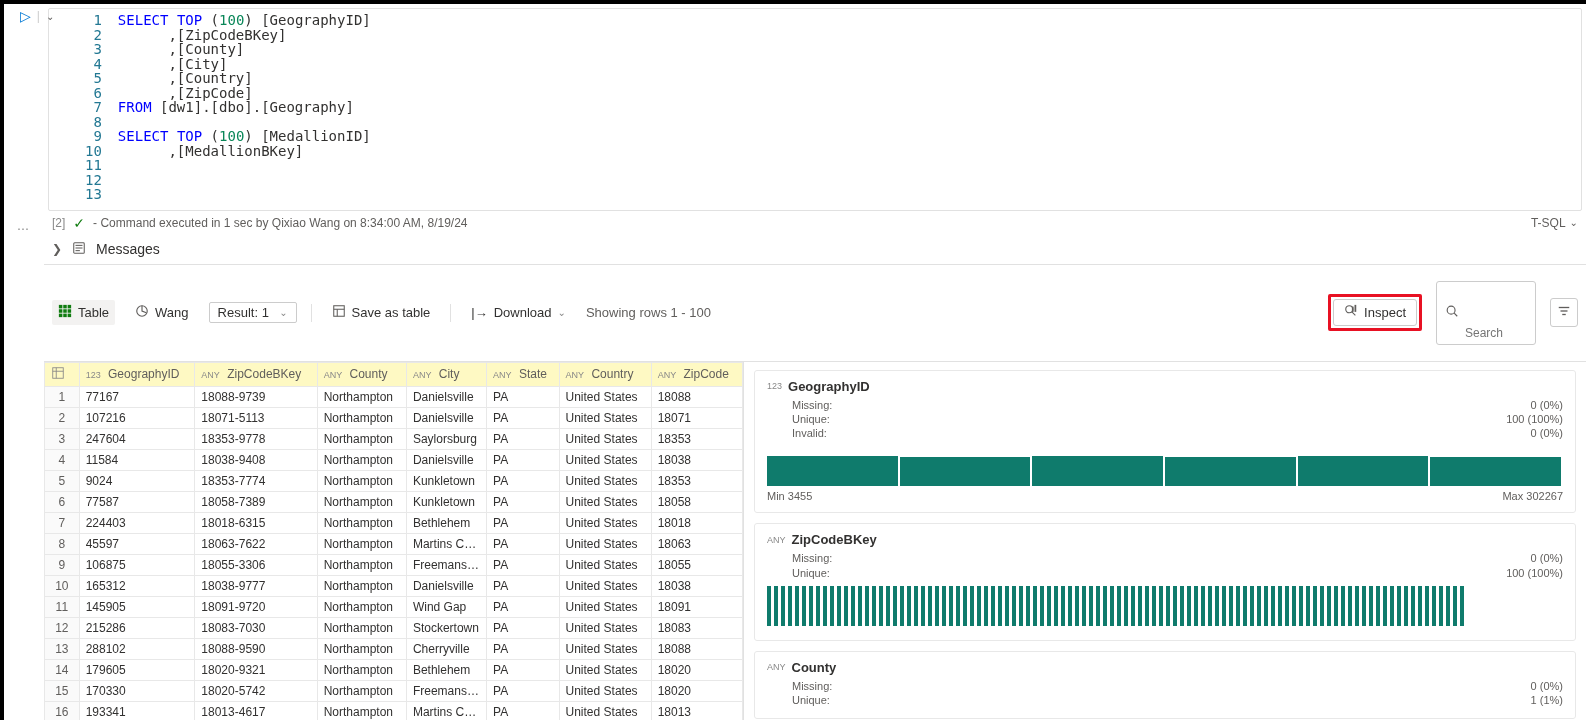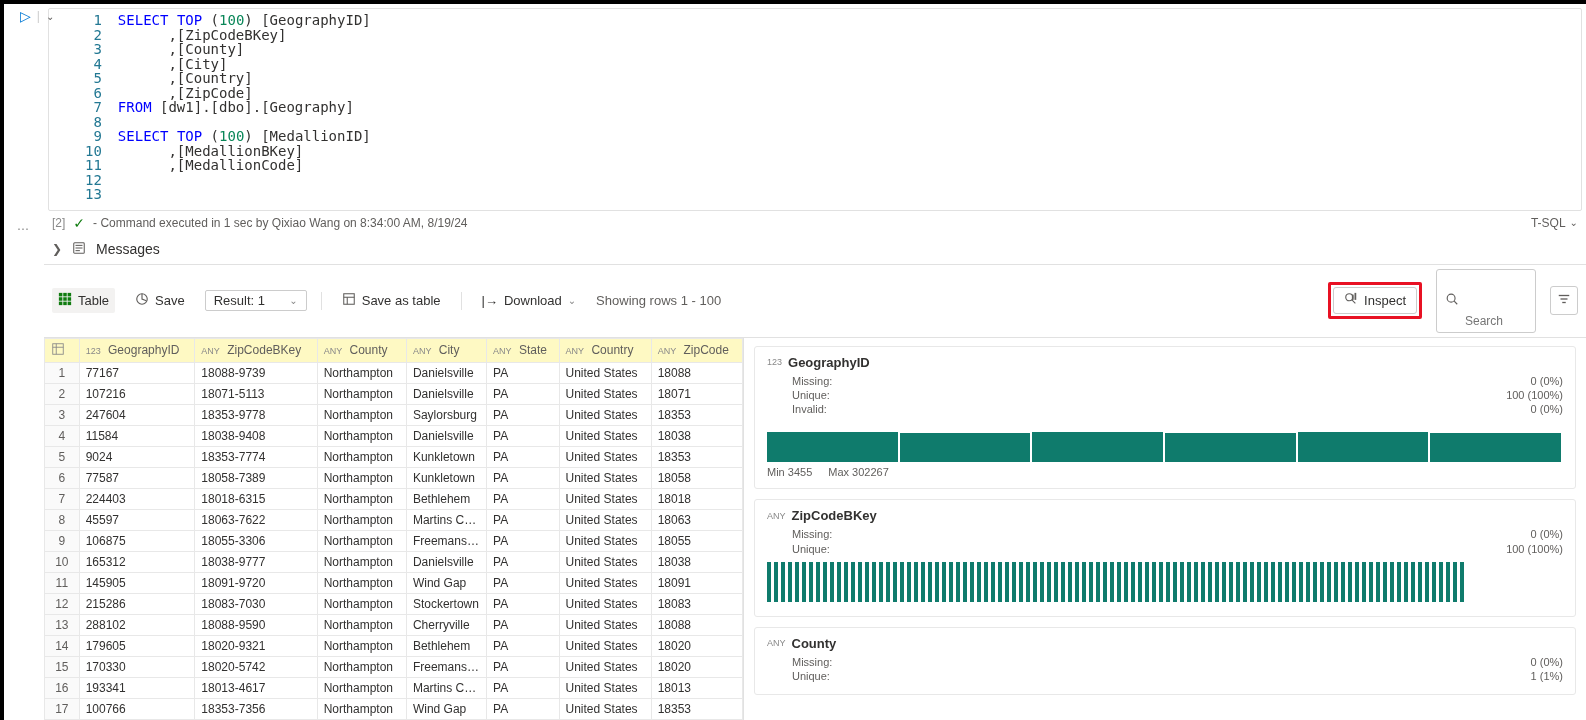--- a/index.html
+++ b/index.html
@@ -18,24 +18,24 @@
   .code-lines { flex: 1; }
   .code-lines div { height: 14.5px; white-space: pre; }
   .kw { color: #0000ff; }
   .num { color: #098658; }
   .status-line { display: flex; align-items: center; padding: 4px 8px 4px 8px; font-size: 12px; color: #605e5c; gap: 8px;}
   .status-line .cellnum { color: #888; }
   .check-icon { color: #107c10; font-size: 14px; }
   .status-line .lang { margin-left: auto; display:flex; align-items:center; gap:4px;}
   .messages-bar { display: flex; align-items: center; padding: 6px 8px; gap: 10px; font-size: 14px; }
   .messages-bar .chev { color: #605e5c; font-size: 12px; cursor:pointer; }
-  .results-toolbar { display: flex; align-items: center; padding: 4px 8px; gap: 14px; border-top: 1px solid #e1e1e1; border-bottom: 1px solid #e1e1e1; font-size: 13px; justify-content: flex-end; }
+  .results-toolbar { display: flex; align-items: center; padding: 16px 8px; gap: 14px; border-top: 1px solid #e1e1e1; border-bottom: 1px solid #e1e1e1; font-size: 13px; justify-content: flex-end; }
   .tool-btn { display: flex; align-items: center; gap: 6px; padding: 4px 6px; cursor: pointer; border-radius: 2px; }
   .tool-btn.active { background: #f3f2f1; }
-  .result-select { display:flex; align-items:center; border:1px solid #ccc; border-radius:2px; padding:2px 8px; width:102px; justify-content:space-between; background:#fff; cursor:pointer;}
+  .result-select { display:flex; align-items:center; border:1px solid #ccc; border-radius:2px; padding:2px 8px; width:88px; justify-content:space-between; background:#fff; cursor:pointer;}
   .vdiv { width:1px; height:18px; background:#e1e1e1; }
   .rows-text { color:#605e5c; }
   .spacer { flex:1; }
   .inspect-hl { border: 3px solid #e81123; border-radius: 2px; padding: 2px; display:flex; }
   .inspect-btn { display:flex; align-items:center; gap:6px; border:1px solid #ccc; border-radius:3px; padding:4px 10px; background:#fff; cursor:pointer;}
   .search-box { display:flex; align-items:center; gap:6px; border:1px solid #ccc; border-radius:3px; padding:4px 8px; width:100px; background:#fff;}
   .search-box input { border:none; outline:none; width:60px; font-size:12px;margin-top:40px;}
   .filter-btn { border:1px solid #ccc; border-radius:3px; padding:5px 6px; background:#fff; cursor:pointer;}
   .lower { display:flex; flex:1; overflow:hidden; }
   .grid-pane { width: 700px; overflow:auto; border-right:1px solid #e1e1e1; position:relative;}
@@ -51,21 +51,21 @@
   .inspect-pane::-webkit-scrollbar{width:10px;} .inspect-pane::-webkit-scrollbar-thumb{background:#c8c8c8;border-radius:5px;}
   .field-card { border:1px solid #e8e8e8; border-radius:3px; padding:8px 12px 10px 12px; margin-bottom:10px; }
   .field-head { display:flex; align-items:center; gap:6px; font-weight:600; font-size:13px; margin-bottom:4px;}
   .field-head .typ { font-size:9px; color:#888; font-weight:400;}
   .stats-row { display:flex; justify-content:space-between; font-size:11px; color:#605e5c; line-height:1.3;margin-left:25px;}
   .histo { display:flex; align-items:flex-end; height:40px; gap:0; margin-top:6px; margin-bottom:4px;}
   .histo .bar { flex:1; background:#0f7b6c; }
   .histo.full .bar { height:76%; margin-right:2px;}
   .histo.comb { gap:3px; }
   .histo.comb .bar { height:100%; width:4px; flex:none;}
-  .minmax { display:flex; font-size:11px; color:#605e5c;gap:16px;}
+  .minmax { display:flex; justify-content:space-between; font-size:11px; color:#605e5c;gap:16px;}
   svg.icon { width:14px; height:14px; }
 </style>
 </head>
 <body>
 
 <div class="main">
   <div class="left-gutter">
     <div class="top-icons">
       <span class="run-icon">▷</span>
       <span style="color:#ccc;">|</span>
@@ -96,21 +96,20 @@
             <div><span class="kw">SELECT</span><span> </span><span class="kw">TOP</span><span> (</span><span class="num">100</span><span>) [GeographyID]</span></div>
             <div><span>      ,[ZipCodeBKey]</span></div>
             <div><span>      ,[County]</span></div>
             <div><span>      ,[City]</span></div>
             <div><span>      ,[Country]</span></div>
             <div><span>      ,[ZipCode]</span></div>
             <div><span class="kw">FROM</span><span> [dw1].[dbo].[Geography]</span></div>
             <div><span></span></div>
             <div><span class="kw">SELECT</span><span> </span><span class="kw">TOP</span><span> (</span><span class="num">100</span><span>) [MedallionID]</span></div>
             <div><span>      ,[MedallionBKey]</span></div>
-            <div><span>      ,[MedallionCode]</span></div>
           </div>
       </div>
     </div>
 
     <div class="status-line">
       <span class="cellnum">[2]</span>
       <span class="check-icon">✓</span>
       <span>- Command executed in 1 sec by Qixiao Wang on 8:34:00 AM, 8/19/24</span>
       <span class="lang">
         <span>T-SQL</span>
@@ -148,21 +147,21 @@
         </span>
         <span>Table</span>
       </div>
       <div class="tool-btn">
         <span>
           <svg class="icon" viewBox="0 0 16 16" fill="none" stroke="#605e5c" stroke-width="1.3">
               <circle cx="8" cy="8" r="6"></circle>
               <path d="M8 2 V8 L13 10"></path>
             </svg>
         </span>
-        <span>Save</span>
+        <span>Wang</span>
       </div>
       <div class="result-select">
         <span>Result: 1</span>
         <span style="font-size:10px;color:#888;">⌄</span>
       </div>
       <div class="vdiv"></div>
       <div class="tool-btn">
         <span>
           <svg class="icon" viewBox="0 0 16 16" fill="none" stroke="#605e5c" stroke-width="1.2">
               <rect x="2" y="2" width="12" height="12"></rect>

